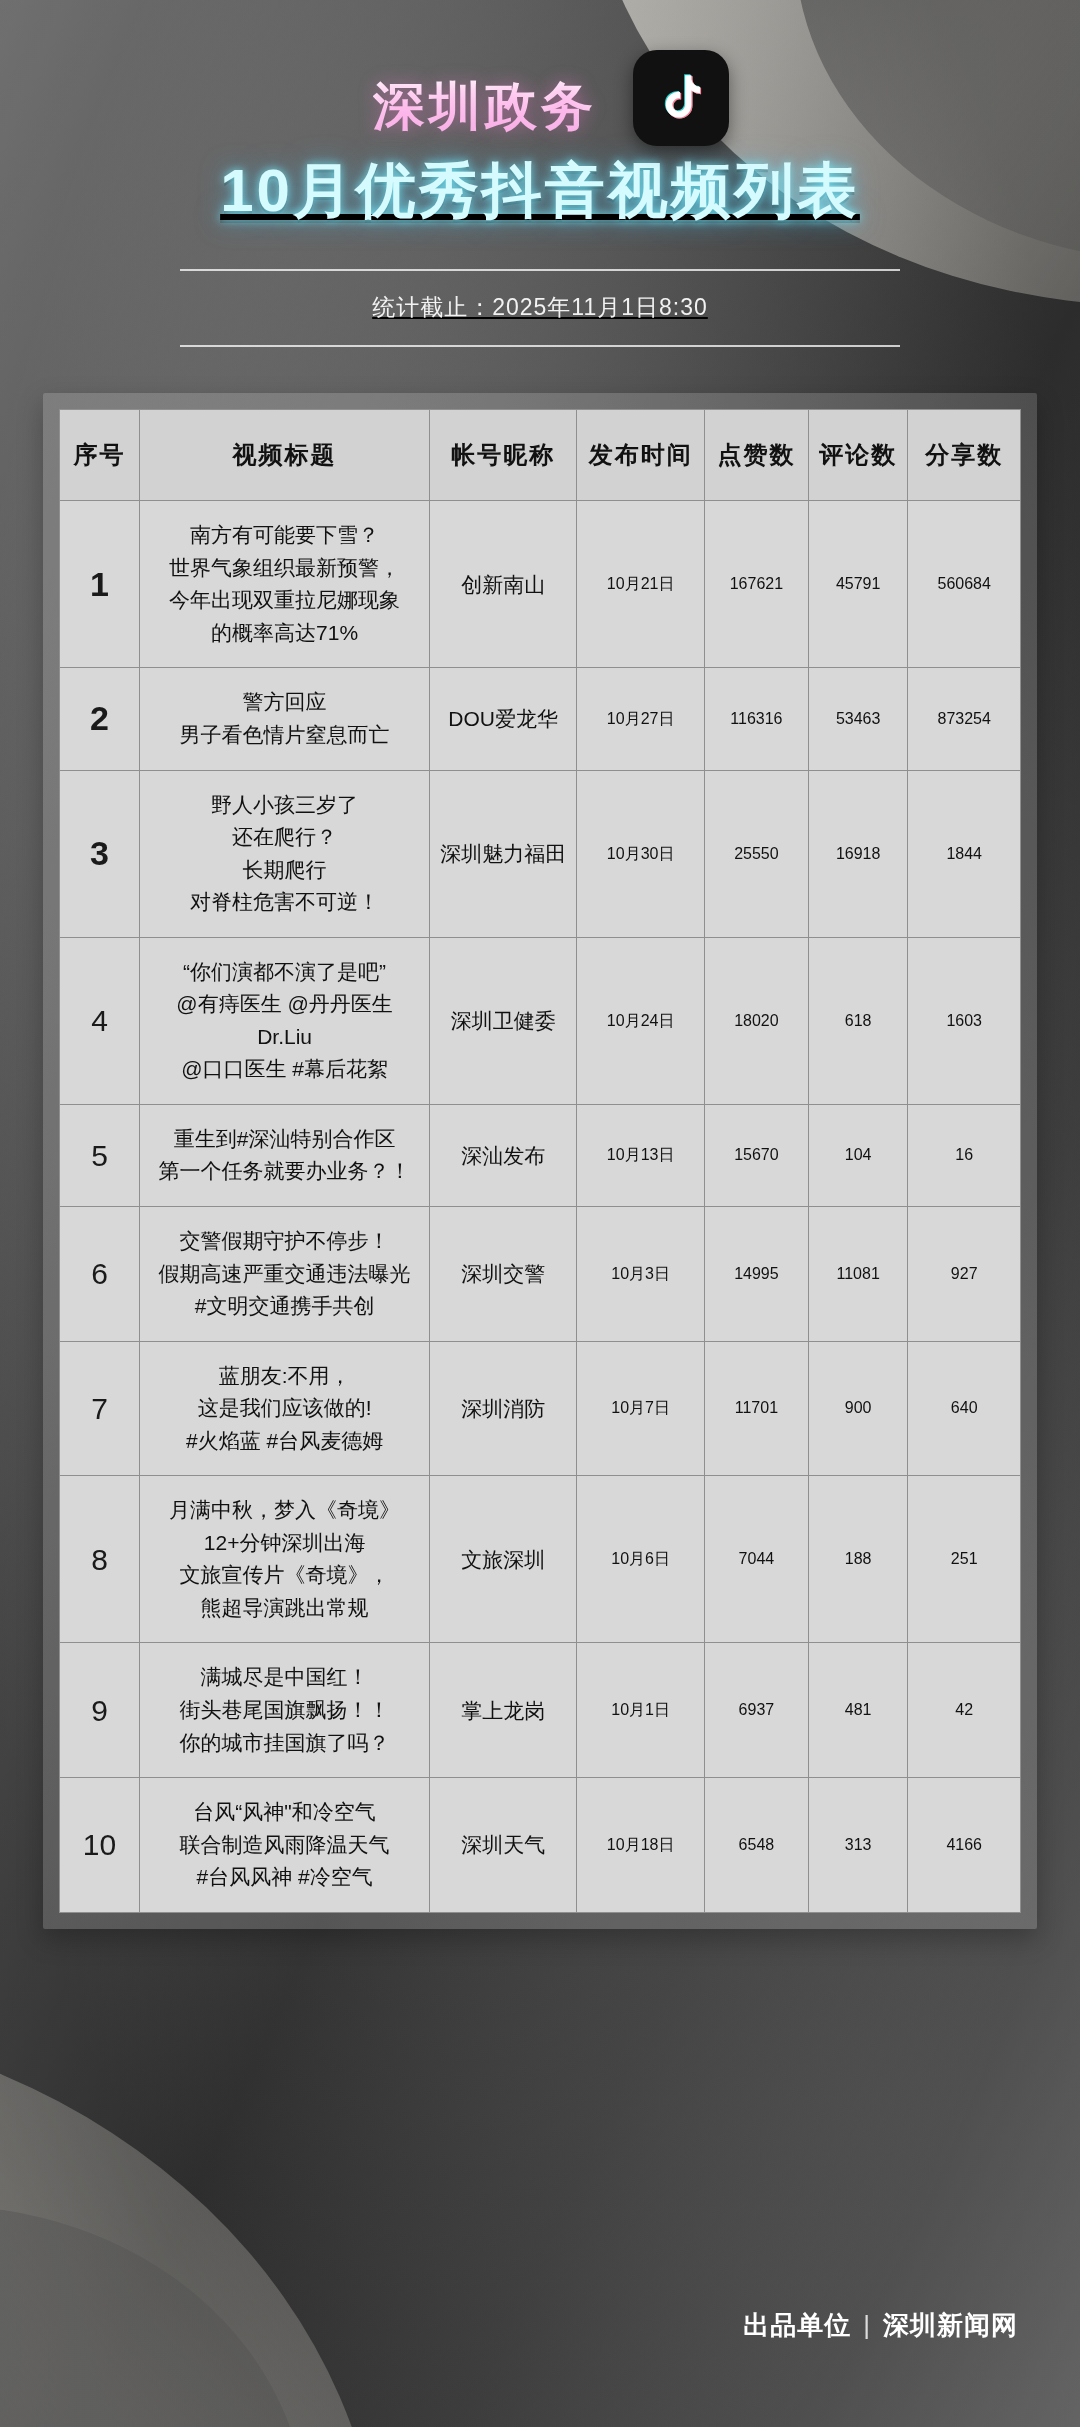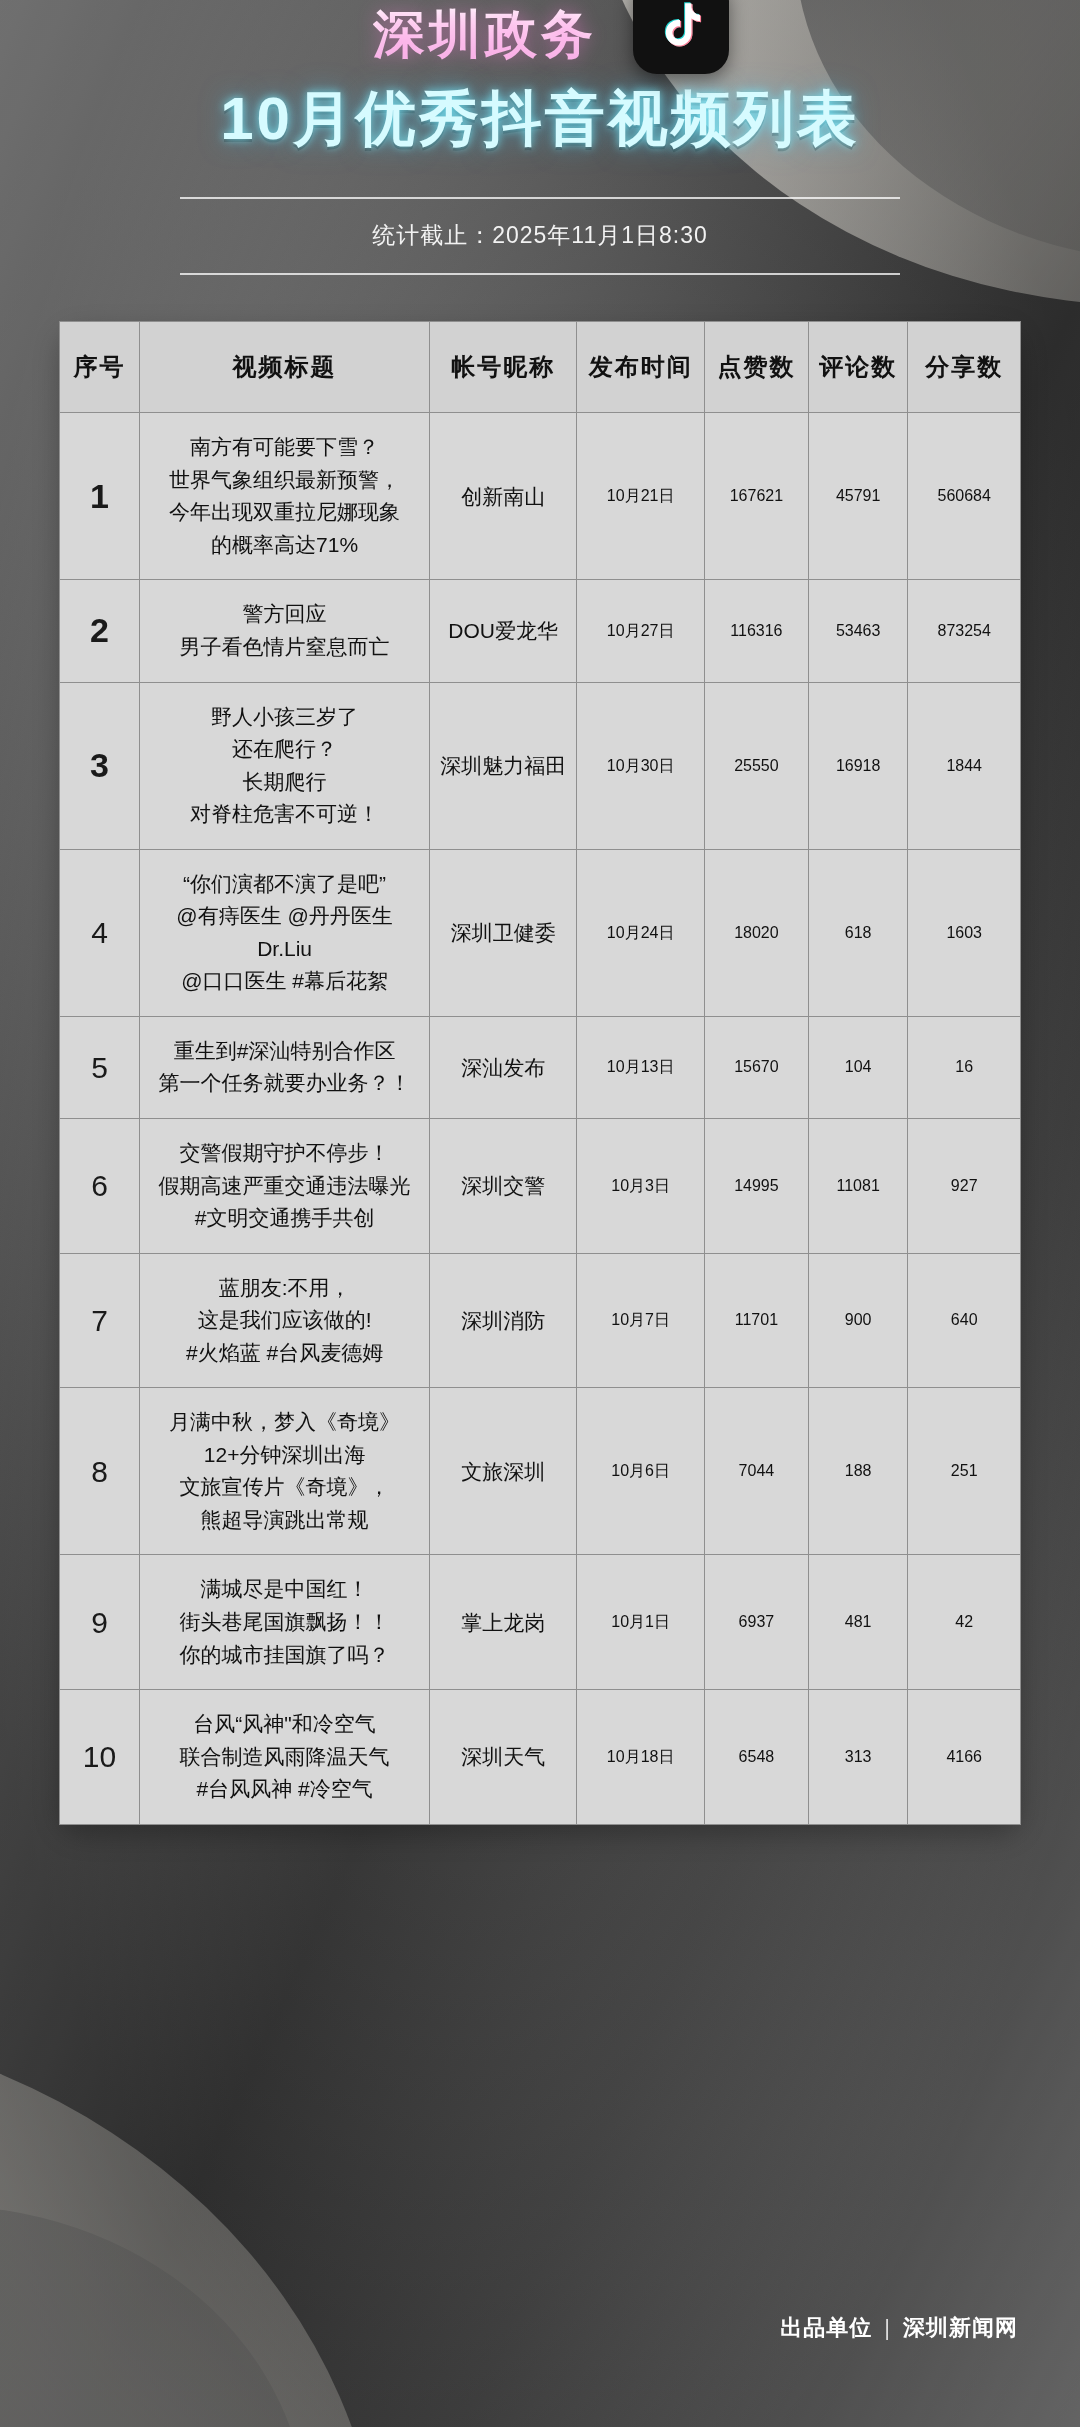--- a/index.html
+++ b/index.html
@@ -55,21 +55,23 @@
     transform: rotate(-6deg);
   }
   .vignette {
     position: absolute; inset: 0;
     background: radial-gradient(ellipse at 50% 45%, rgba(255,255,255,0.06), rgba(0,0,0,0.28) 78%);
   }
 
   
   .header {
     position: relative;
+    padding-top: 72px;
     text-align: center;
+    text-decoration: underline;
   }
   .title-row {
     position: relative;
     display: inline-block;
   }
   .title-1 {
     font-size: 52px;
     font-weight: bold;
     letter-spacing: 4px;
     color: #ffffff;
@@ -117,21 +119,22 @@
     line-height: 1.75;
     letter-spacing: 1px;
   }
 
   
   .card {
     position: relative;
     margin: 46px auto 0;
     width: 962px;
     background: rgba(255,255,255,0.16);
-    border-radius: 24px;
+    border-radius: 2px;
+    padding: 16px;
     box-shadow: 0 10px 26px rgba(0,0,0,0.25);
   }
   table {
     width: 100%;
     border-collapse: collapse;
     background: #d9d9d9;
     table-layout: fixed;
   }
   th, td {
     border: 1px solid #8f8f8f;
@@ -176,21 +179,21 @@
   }
   td.acct { font-size: 21px; }
   td.num { font-size: 16px; }
 
   
   .footer {
     position: absolute;
     right: 62px;
     bottom: 84px;
     color: #ffffff;
-    font-size: 22px;
+    font-size: 26px;
     font-weight: bold;
     letter-spacing: 1px;
     display: flex;
     align-items: center;
     gap: 12px;
   }
   .footer .sep {
     opacity: 0.8;
     font-weight: normal;
   }

